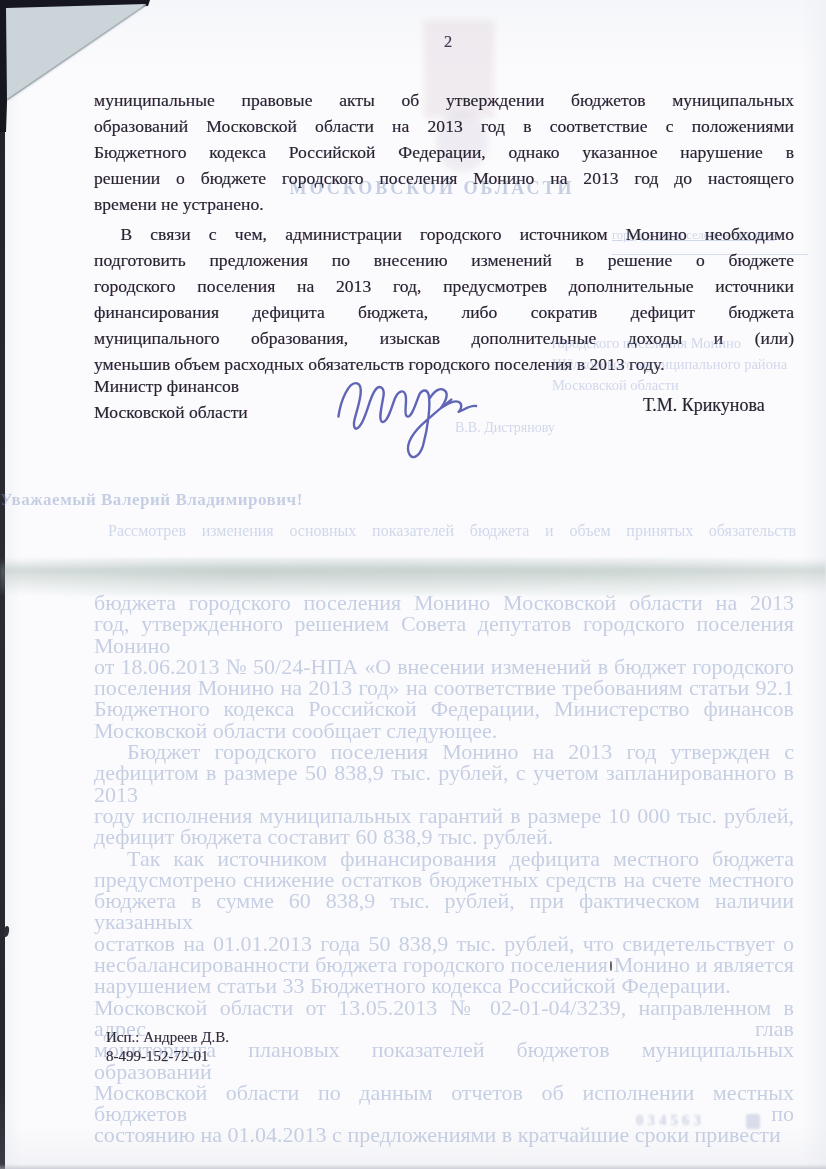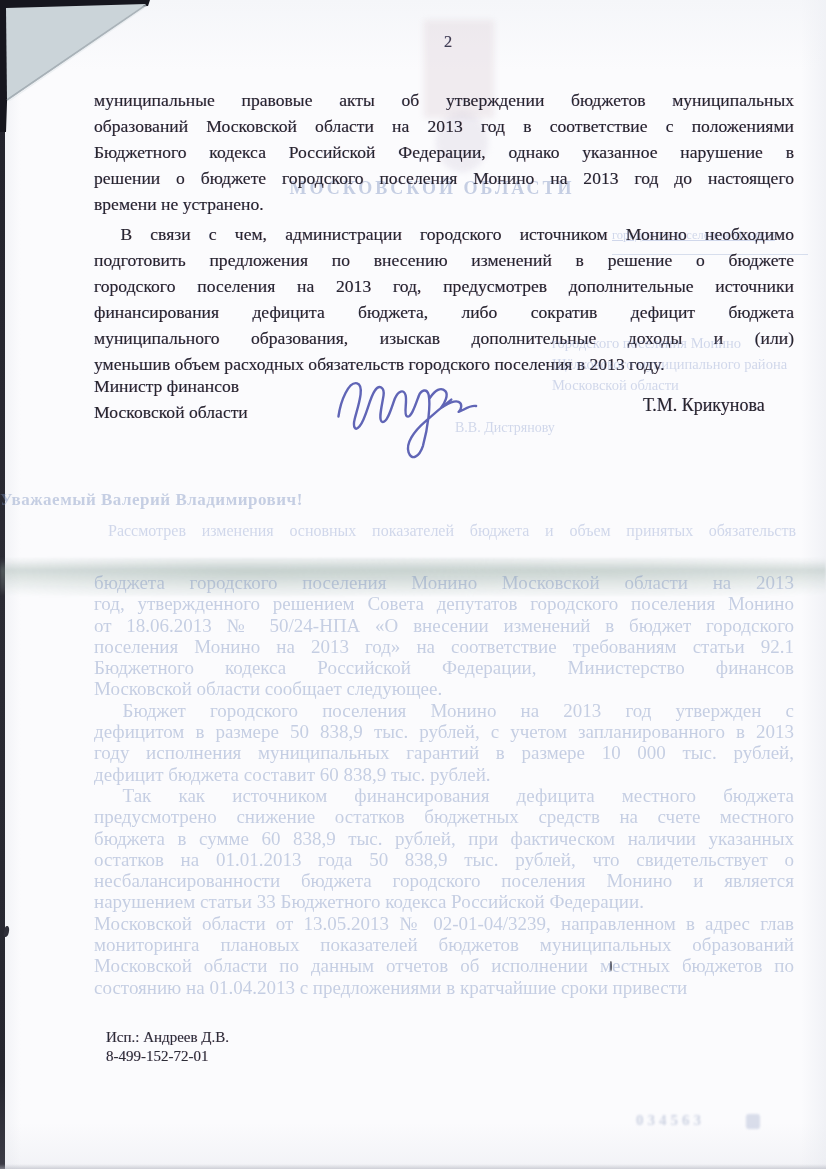--- a/index.html
+++ b/index.html
@@ -36,21 +36,21 @@
   .faint{color:rgba(118,140,188,.40);filter:blur(.55px);}
   .faint2{color:rgba(126,148,198,.34);filter:blur(.7px);}
   .bleed-caps{left:262px;top:178px;width:340px;text-align:center;font-weight:bold;
     font-size:18px;letter-spacing:3px;}
   .bleed-right-row{left:612px;top:228px;width:200px;font-size:12.5px;text-decoration:underline;}
   .bleed-rule{left:612px;top:254px;width:196px;height:0;border-bottom:1.5px solid rgba(134,156,202,.3);filter:blur(.6px);}
   .bleed-addr{left:552px;top:333px;width:250px;font-size:14.5px;line-height:21px;}
   .bleed-name{left:455px;top:420px;width:160px;font-size:14px;font-family:Liberation Serif, serif;}
   .bleed-salut{left:0;top:490px;width:826px;text-align:left;font-size:17px;font-weight:bold;letter-spacing:.5px;}
   .bleed-intro{left:108px;top:522px;width:688px;font-size:16px;text-align:justify;text-align-last:justify;}
-  .bleed-body{left:94px;top:572px;width:700px;font-size:19px;line-height:21.3px;}
+  .bleed-body{left:94px;top:592px;width:700px;font-size:22px;line-height:21.3px;}
   .fline{text-align:justify;text-align-last:justify;white-space:pre-wrap;}
   .fline.short{text-align-last:left;}
   .smudge{left:0;top:558px;width:826px;height:38px;filter:blur(1.2px);
     background:
       radial-gradient(60% 120% at 30% 40%, rgba(140,162,155,.28), rgba(140,162,155,0) 70%),
       radial-gradient(55% 120% at 72% 38%, rgba(148,168,160,.24), rgba(148,168,160,0) 70%),
       linear-gradient(180deg, rgba(150,172,164,0) 6%, rgba(142,165,156,.30) 32%, rgba(168,188,178,.18) 58%, rgba(205,218,210,.08) 82%, rgba(205,218,210,0) 100%);}
   .stamp-num{left:636px;top:1112px;width:120px;font-size:15px;letter-spacing:4px;font-weight:bold;
     color:rgba(130,145,185,.38);filter:blur(.8px);}
   .stamp-mark{left:746px;top:1114px;width:14px;height:15px;border-radius:3px;

